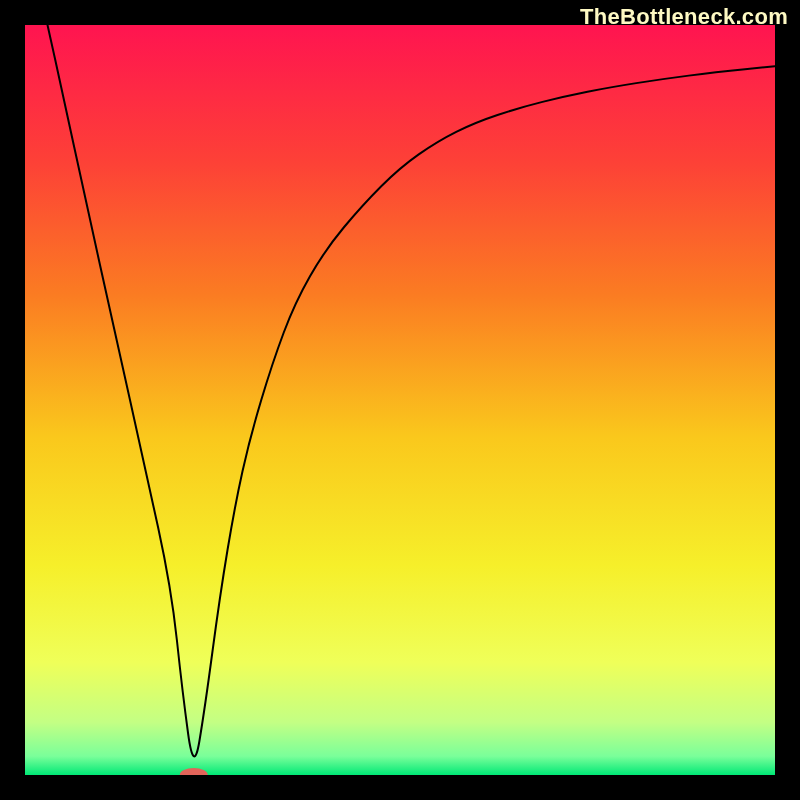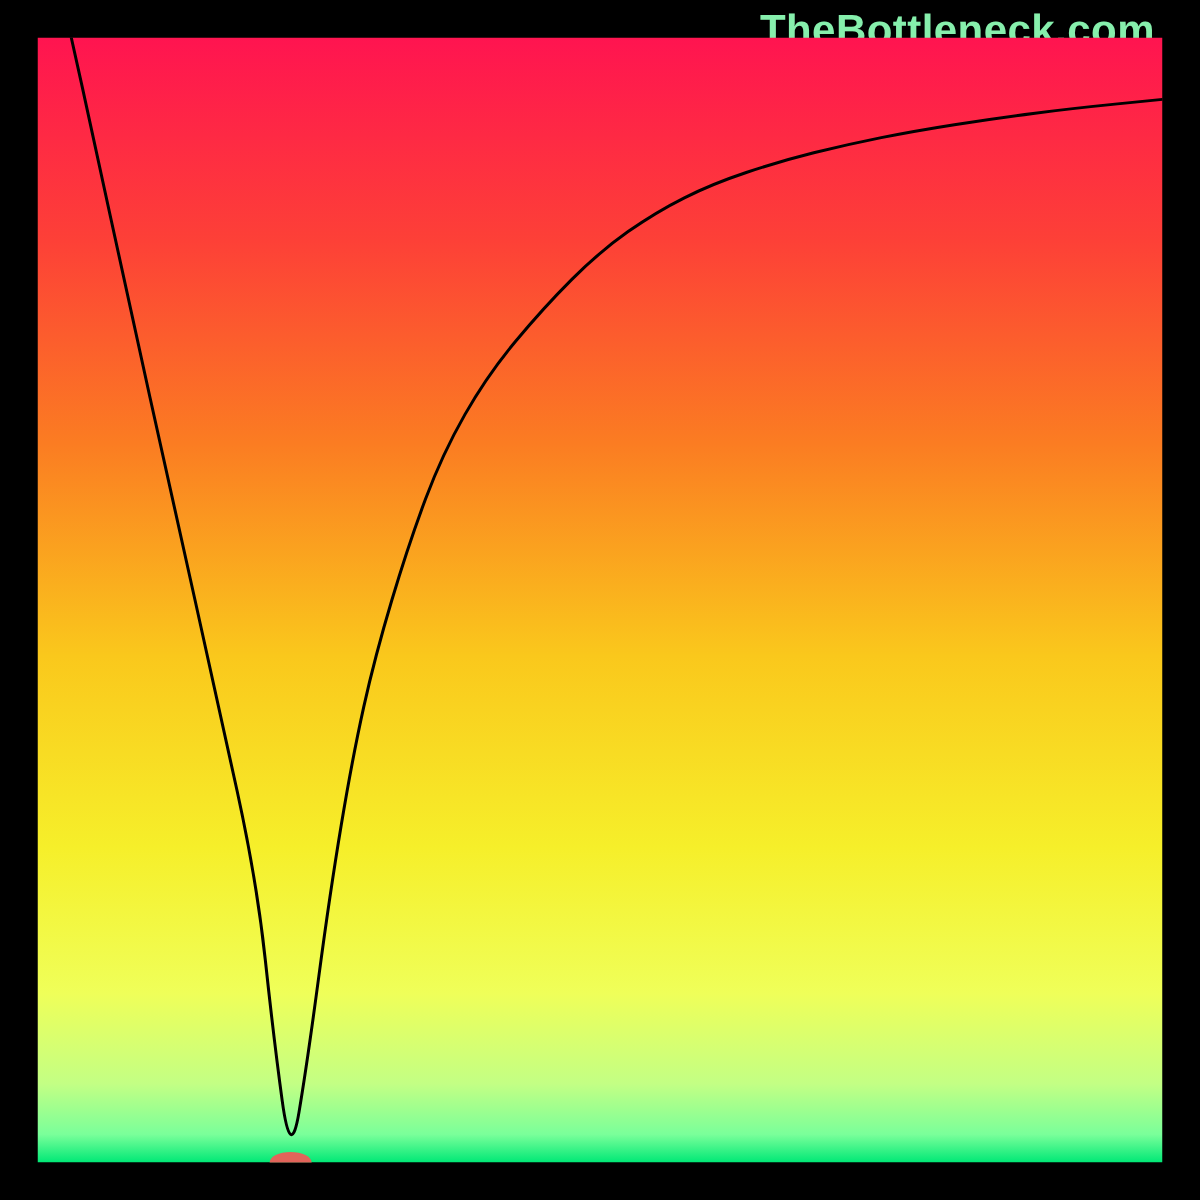--- a/index.html
+++ b/index.html
@@ -14,25 +14,25 @@
     position: absolute;
     left: 0;
     top: 0;
     width: 800px;
     height: 800px;
     background: #000;
   }
   .watermark {
     position: absolute;
     top: 4px;
-    right: 30px;
+    right: 12px;
     font-family: Arial, Helvetica, sans-serif;
-    font-size: 28px;
+    font-size: 22px;
     font-weight: 600;
-    color: #86efac;
+    color: #fef9c3;
     letter-spacing: 0.3px;
   }
   .plot {
     position: absolute;
     left: 25px;
     top: 25px;
     width: 750px;
     height: 750px;
   }
   svg { display: block; }

